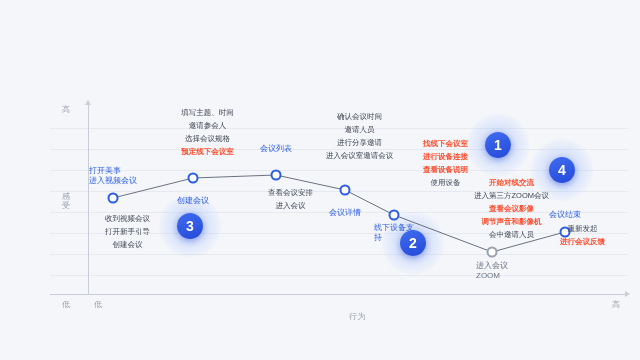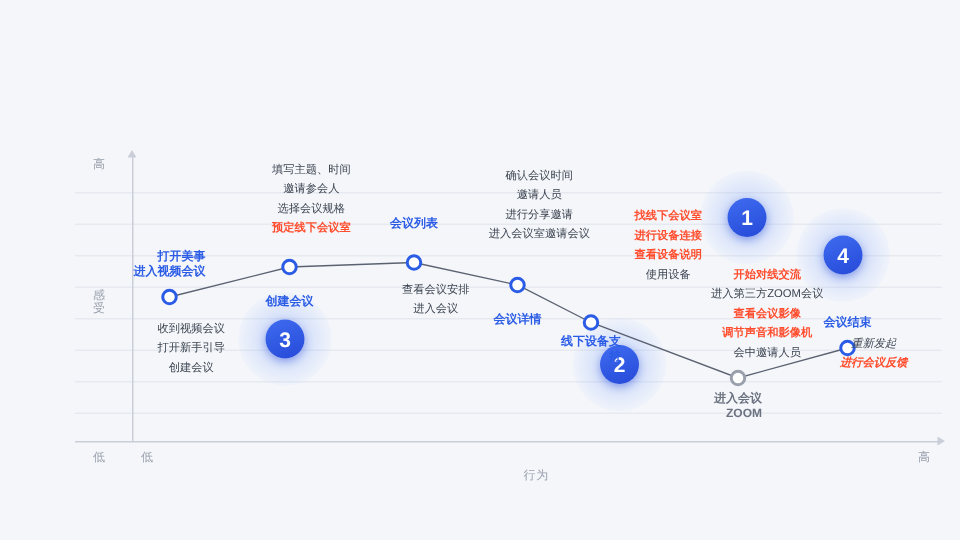--- a/index.html
+++ b/index.html
@@ -83,23 +83,23 @@
     border: 2px solid #2b5ce6;
     transform: translate(-50%, -50%);
   }
   .node.gray { border-color: #9aa1ad; }
 
   
   .node-title {
     position: absolute;
     color: #2b5ce6;
     font-size: 8px;
-    font-weight: bold;
+    font-weight: normal;
     line-height: 10px;
-    text-align: right;
+    text-align: left;
     white-space: pre-line;
     transform: translateX(-50%);
   }
   .node-title.gray { color: #6b7280; }
 
   
   .stack {
     position: absolute;
     transform: translateX(-50%);
     text-align: center;
@@ -244,18 +244,18 @@
   </div>
 
   <div class="stack" style="left:497px; top:176px;">
     <div class="row red">开始对线交流</div>
     <div class="row">进入第三方ZOOM会议</div>
     <div class="row red">查看会议影像</div>
     <div class="row red">调节声音和影像机</div>
     <div class="row">会中邀请人员</div>
   </div>
 
-  <div class="stack" style="left:568px; top:222px;font-style:italic;">
+  <div class="stack" style="left:568px; top:222px;">
     <div class="row">重新发起</div>
     <div class="row red">进行会议反馈</div>
   </div>
 
 </div>
 
 </body></html>

